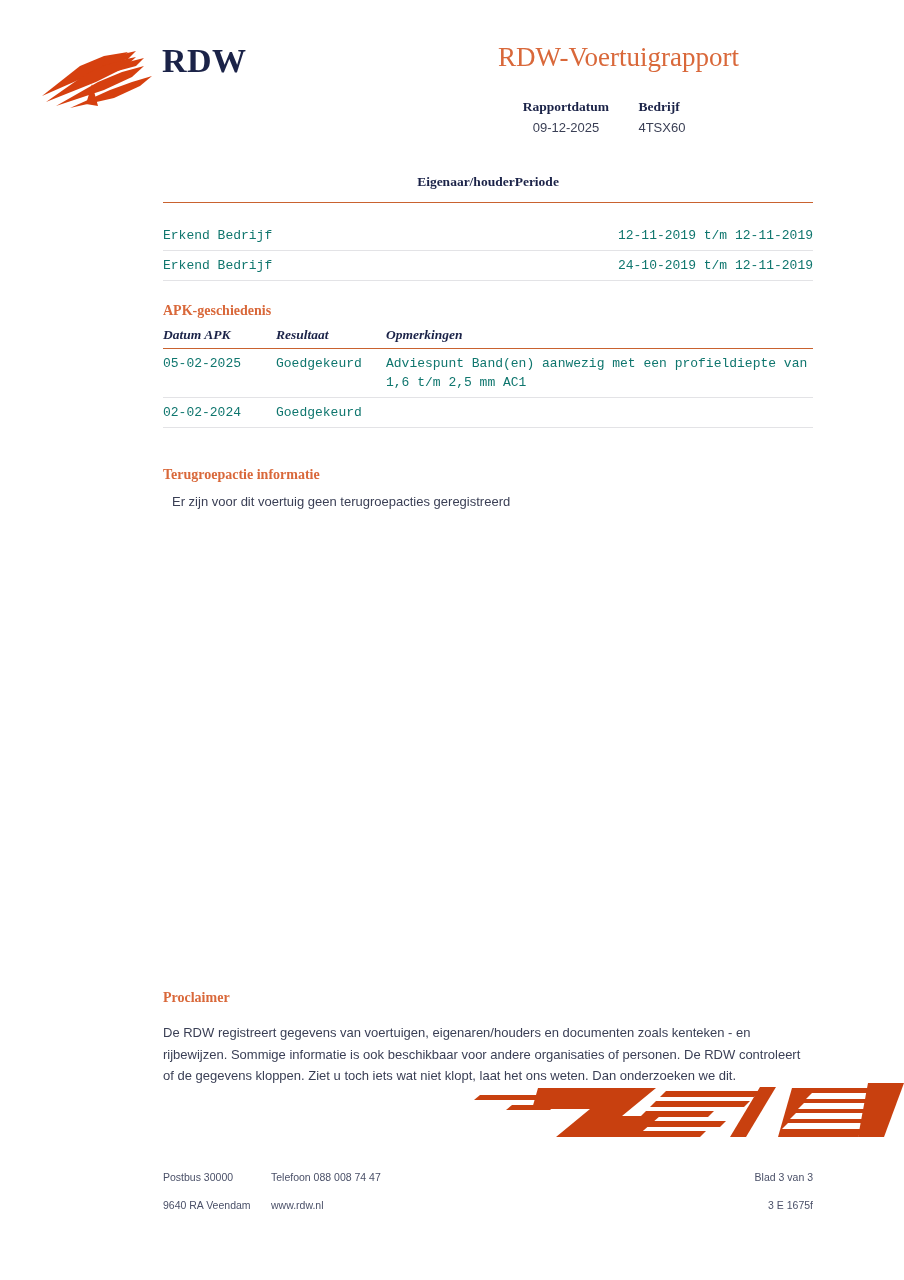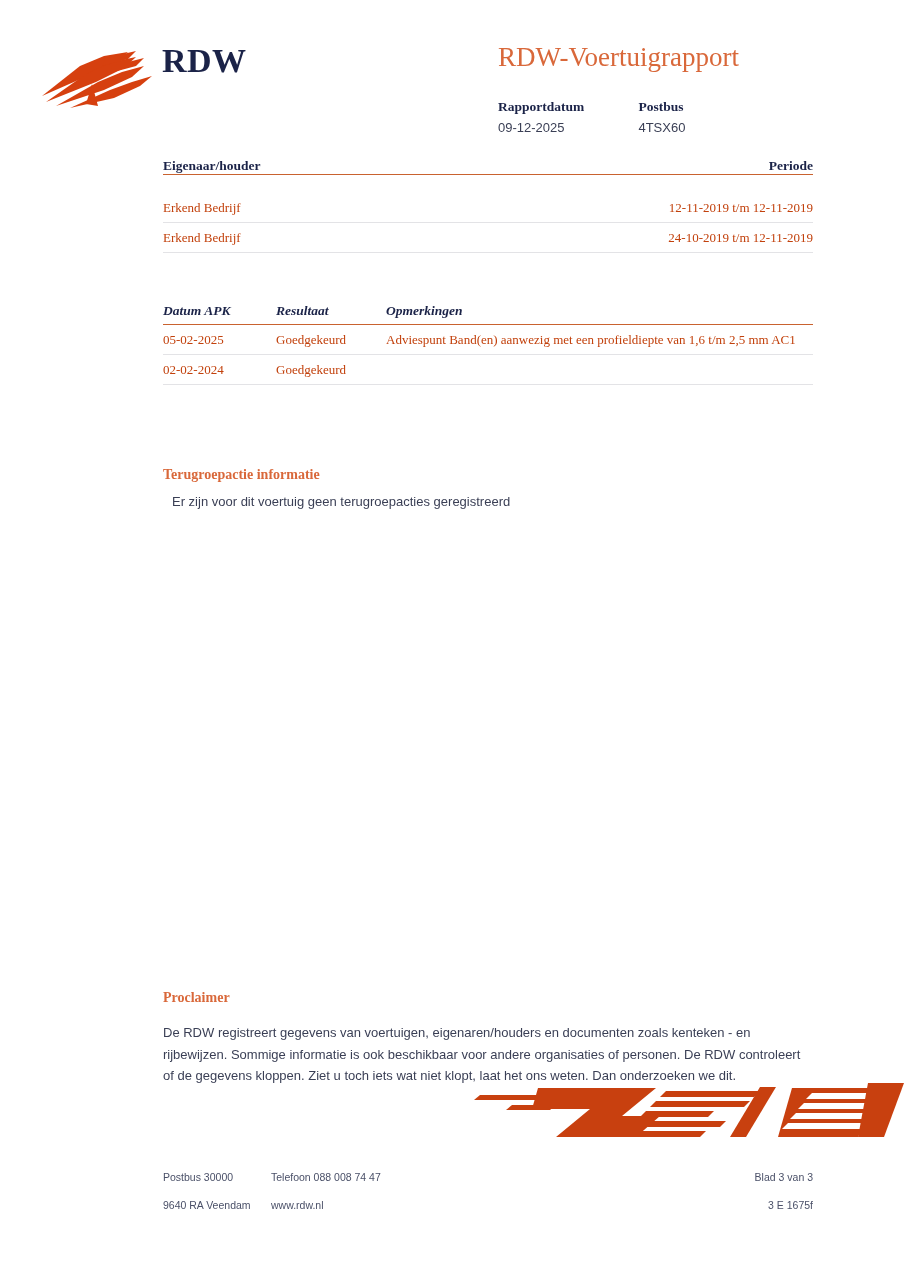--- a/index.html
+++ b/index.html
@@ -62,21 +62,21 @@
   .meta-row {
     position: absolute;
     left: 498px;
     top: 97px;
     width: 330px;
   }
   .meta-col {
     display: inline-block;
     vertical-align: top;
   }
-  .meta-col.c1 { width: 136px; }
+  .meta-col.c1 { width: 136px; text-align: center; }
   .meta-label {
     font-family: "Liberation Serif", serif;
     font-size: 13.5px;
     font-weight: 700;
     color: #1b2348;
     line-height: 20px;
   }
   .meta-value {
     font-family: "Liberation Sans", sans-serif;
     font-size: 13px;
@@ -101,42 +101,43 @@
     font-family: "Liberation Serif", serif;
     font-size: 13.5px;
     font-weight: 700;
     color: #1b2348;
     text-align: left;
     padding: 0 0 5px 0;
     border-bottom: 1.4px solid #c9622f;
     font-style: italic;
   }
   .table td {
-    font-family: Liberation Serif, serif;
+    font-family: Liberation Mono, monospace;
     font-size: 13px;
-    color: #c2410c;
+    color: #0f766e;
     padding: 5px 0 5px 0;
     border-bottom: 1px solid #e3e3e6;
     vertical-align: top;
     line-height: 19px;
   }
   .ta-right { text-align: right; }
 
   
   .owners {
     position: absolute;
     left: 163px;
     top: 158px;
     width: 650px;
   }
   .owners .hdr {
     display: flex;
-    justify-content: space-between;
+    justify-content: center;
     border-bottom: 1.4px solid #c9622f;
-    padding-bottom: 0;
+    padding-bottom: 12px;
+    margin-top: 16px;
   }
   .owners .hdr span {
     font-family: "Liberation Serif", serif;
     font-size: 13.5px;
     font-weight: 700;
     color: #1b2348;
   }
   .owners table { margin-top: 18px; }
   .owners td { padding: 5px 0; }
 
@@ -232,21 +233,21 @@
   </div>
 
   <div class="report-title">RDW-Voertuigrapport</div>
 
   <div class="meta-row">
     <div class="meta-col c1">
       <div class="meta-label">Rapportdatum</div>
       <div class="meta-value">09-12-2025</div>
     </div>
     <div class="meta-col">
-      <div class="meta-label">Postbus</div>
+      <div class="meta-label">Bedrijf</div>
       <div class="meta-value">4TSX60</div>
     </div>
   </div>
 
   <div class="owners">
     <div class="hdr">
       <span>Eigenaar/houder</span>
       <span>Periode</span>
     </div>
     <table class="table">
@@ -257,20 +258,21 @@
         </tr>
         <tr>
           <td>Erkend Bedrijf</td>
           <td class="ta-right">24-10-2019 t/m 12-11-2019</td>
         </tr>
       </tbody>
     </table>
   </div>
 
   <div class="apk">
+    <div class="section-heading">APK-geschiedenis</div>
     <table class="table">
       <colgroup>
         <col class="c-date">
           <col class="c-res">
           <col class="c-rem">
       </colgroup>
       <thead>
         <tr>
           <th>Datum APK</th>
           <th>Resultaat</th>

